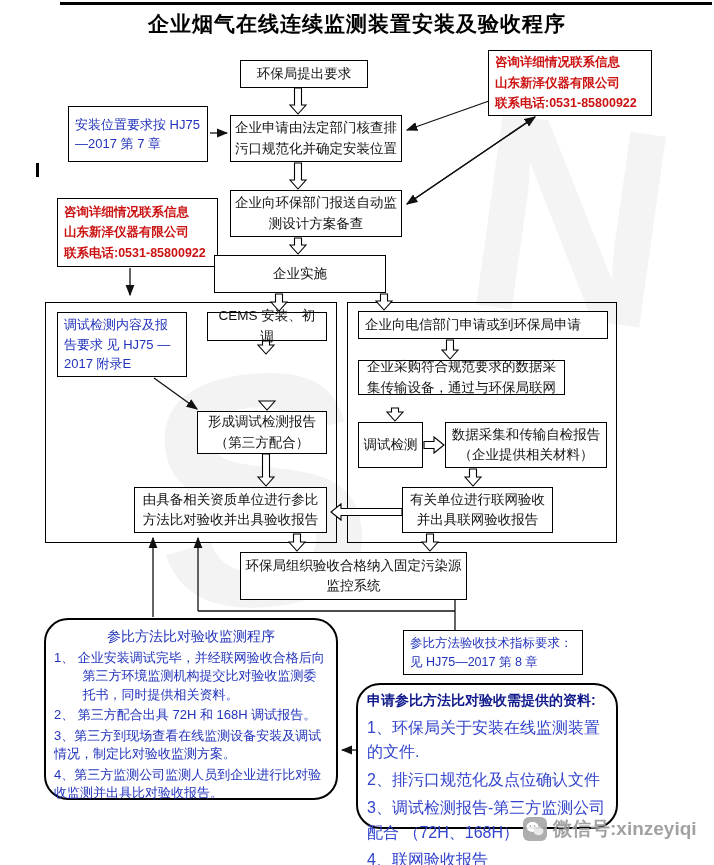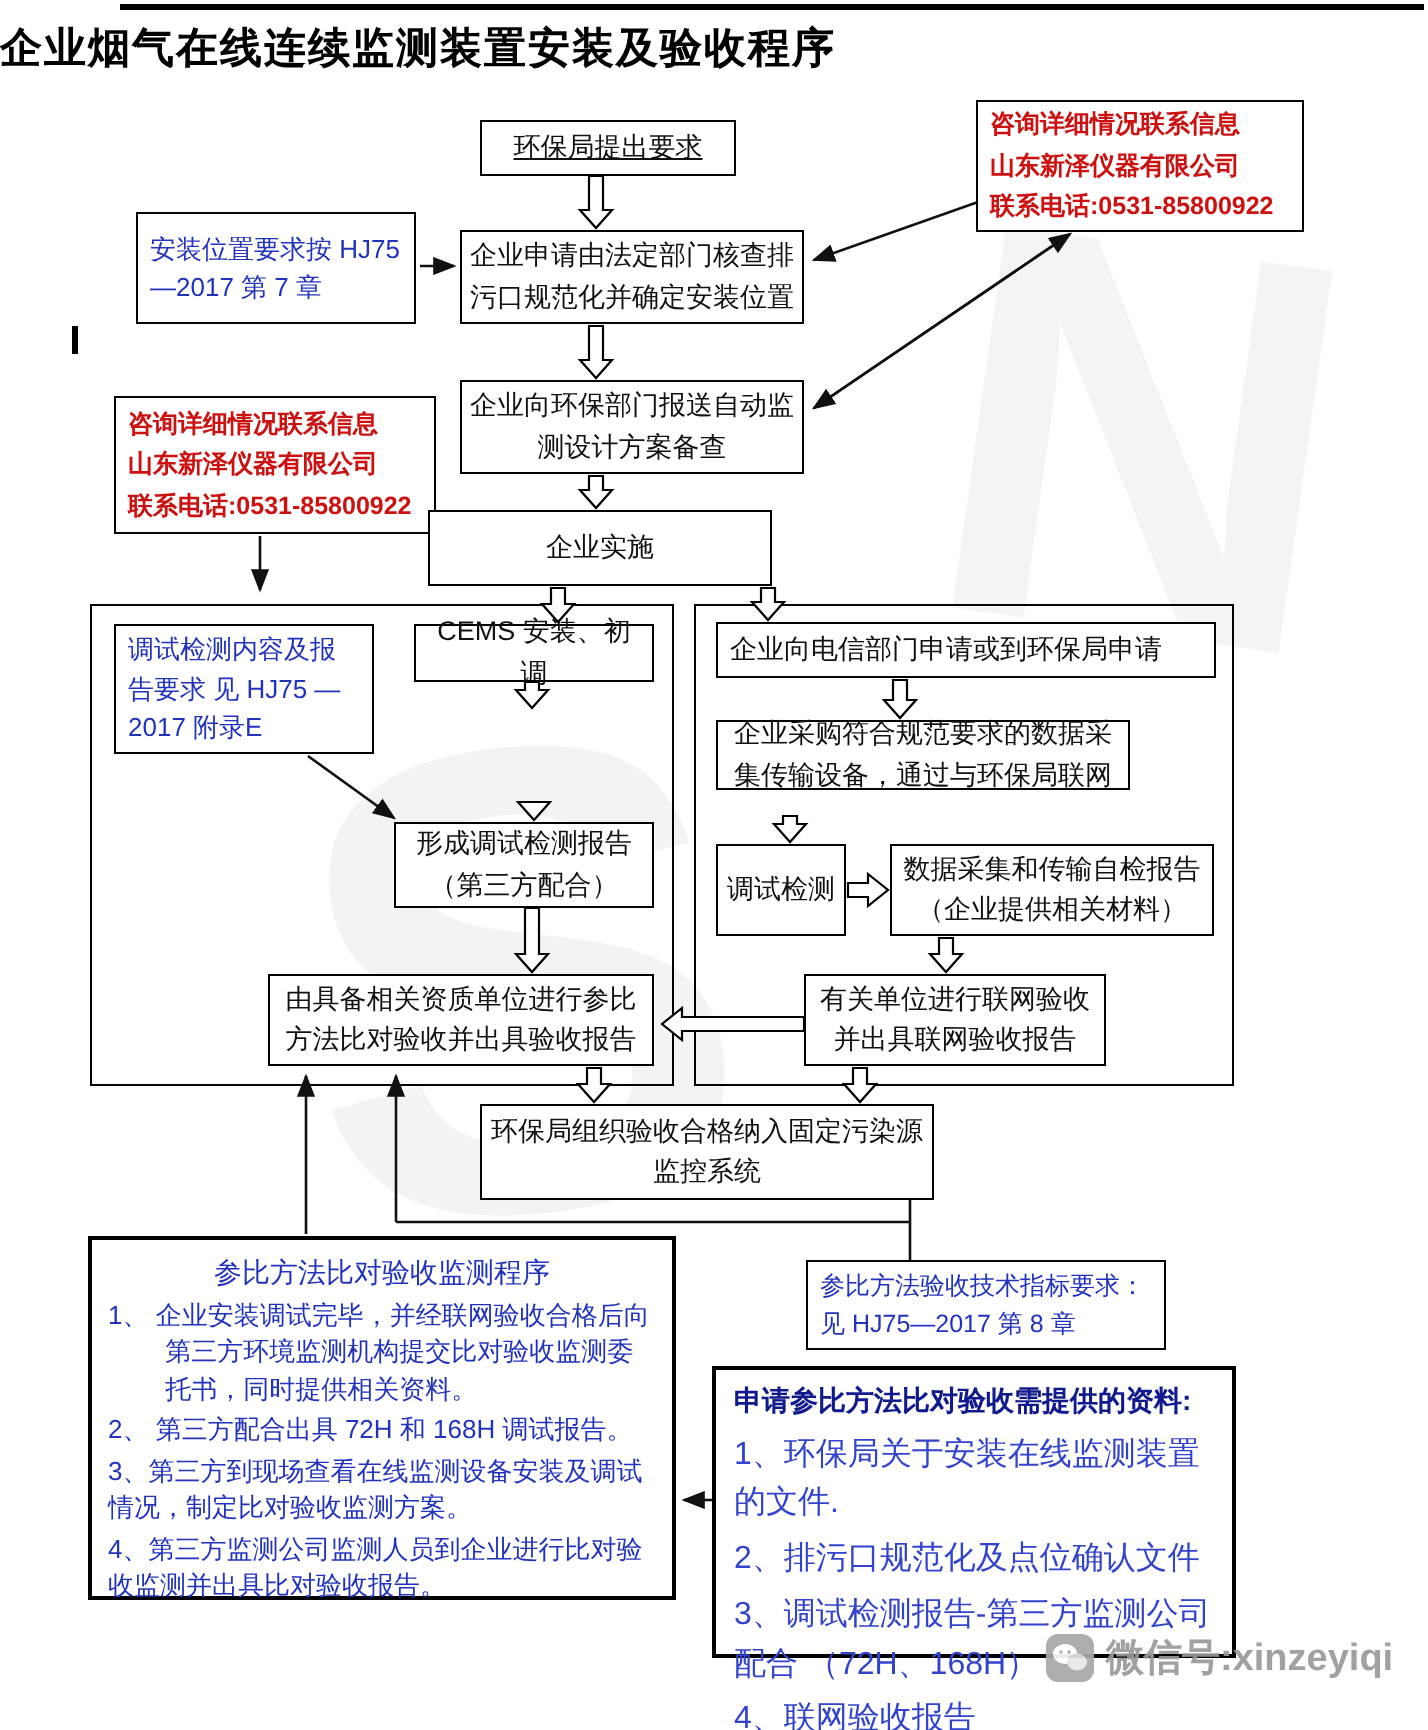--- a/index.html
+++ b/index.html
@@ -6,26 +6,26 @@
   #page{position:relative;width:714px;height:865px;background:#fff;overflow:hidden;
         font-family:"Liberation Sans","DejaVu Sans",sans-serif;color:#111;}
   .box{position:absolute;border:1px solid #000;background:#fff;box-sizing:border-box;
        display:flex;flex-direction:column;align-items:center;justify-content:center;
        text-align:center;font-size:13.5px;line-height:1.5;padding:2px 4px;}
   .left{align-items:flex-start;text-align:left;padding:3px 6px;}
   .blue{color:#2233bb;}
   .red{color:#cc1111;font-weight:600;font-size:12.5px;line-height:1.65;}
   .container-box{position:absolute;border:1.2px solid #000;background:transparent;box-sizing:border-box;}
   .thick{border-width:2px;}
-  .title{position:absolute;left:0;right:0;top:10px;text-align:left;font-size:21px;
+  .title{position:absolute;left:0;right:0;top:10px;text-align:center;font-size:21px;
          font-weight:bold;letter-spacing:1px;color:#000;}
   .toprule{position:absolute;left:60px;top:2px;width:652px;height:2.5px;background:#000;}
   .tick{position:absolute;left:36px;top:163px;width:3px;height:14px;background:#000;}
   .wm{position:absolute;font-weight:bold;pointer-events:none;z-index:0;}
-  .listbox{justify-content:flex-start;align-items:stretch;text-align:left;}
+  .listbox{justify-content:flex-start;align-items:stretch;text-align:left;border-radius:24px;}
   .bl-title{text-align:center;font-size:14px;margin:2px 0 1px 0;}
   .bl-item{font-size:13px;line-height:1.42;margin:1px 0;}
   .hang{padding-left:2.2em;text-indent:-2.2em;}
   .br-title{font-size:14px;font-weight:bold;color:#111a8c;margin:2px 0 3px 0;}
   .br-item{font-size:16px;line-height:1.55;margin:1.5px 0;color:#3344cc;}
   svg.overlay{position:absolute;left:0;top:0;z-index:3;pointer-events:none;}
   .node{z-index:2;}
   .wechat{position:absolute;left:522px;top:816px;z-index:5;display:flex;align-items:center;gap:5px;
           color:#9a9a9a;font-size:19px;font-weight:bold;opacity:0.92;}
 </style>
@@ -38,21 +38,21 @@
   <div class="wm" style="left:470px;top:60px;font-size:280px;color:rgba(100,100,100,0.07);transform:rotate(8deg);">N</div>
 
   <div class="toprule"></div>
   <div class="tick"></div>
 
   <div class="title">企业烟气在线连续监测装置安装及验收程序</div>
 
   <div class="container-box" style="left:45px;top:302px;width:292px;height:241px;"></div>
   <div class="container-box" style="left:347px;top:302px;width:270px;height:241px;"></div>
 
-  <div class="box node" style="left:240px;top:60px;width:128px;height:28px;text-decoration:underline;">环保局提出要求</div>
+  <div class="box node" style="left:240px;top:60px;width:128px;height:28px;">环保局提出要求</div>
 
   <div class="box node left red" style="left:488px;top:50px;width:164px;height:66px;">
     <div>咨询详细情况联系信息</div>
     <div>山东新泽仪器有限公司</div>
     <div>联系电话:0531-85800922</div>
   </div>
 
   <div class="box node left blue" style="left:68px;top:106px;width:140px;height:56px;font-size:13px;">安装位置要求按 HJ75 —2017 第 7 章</div>
 
   <div class="box node" style="left:230px;top:115px;width:172px;height:47px;">企业申请由法定部门核查排污口规范化并确定安装位置</div>

